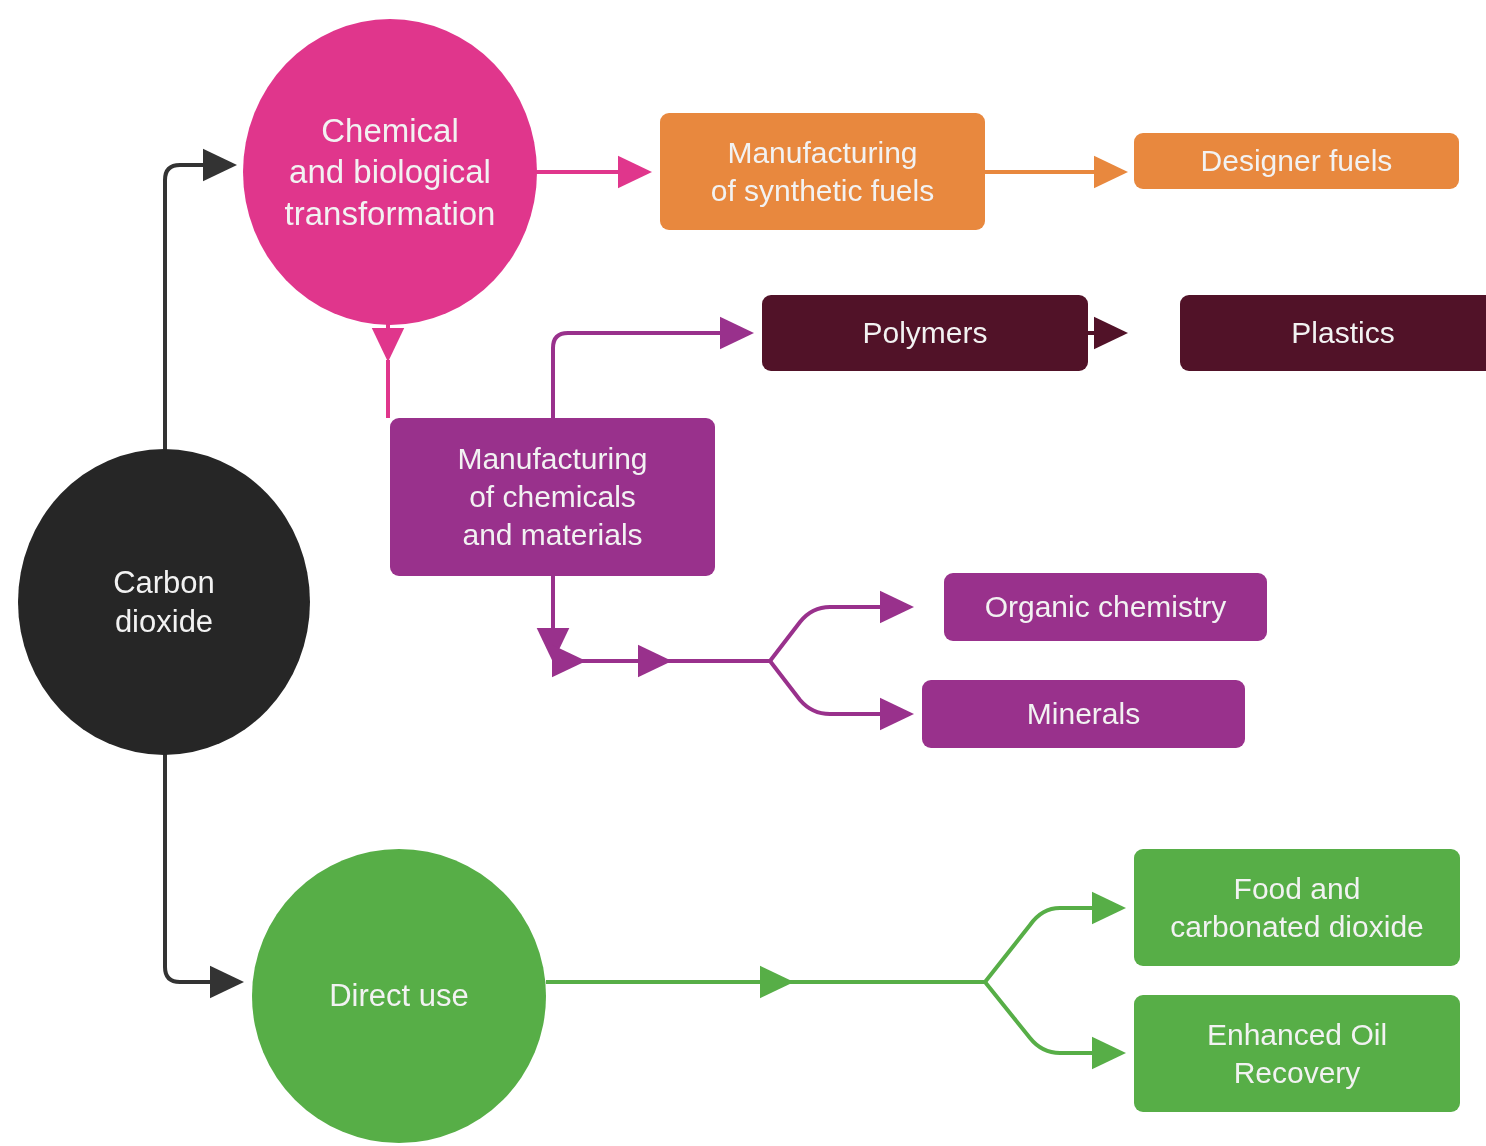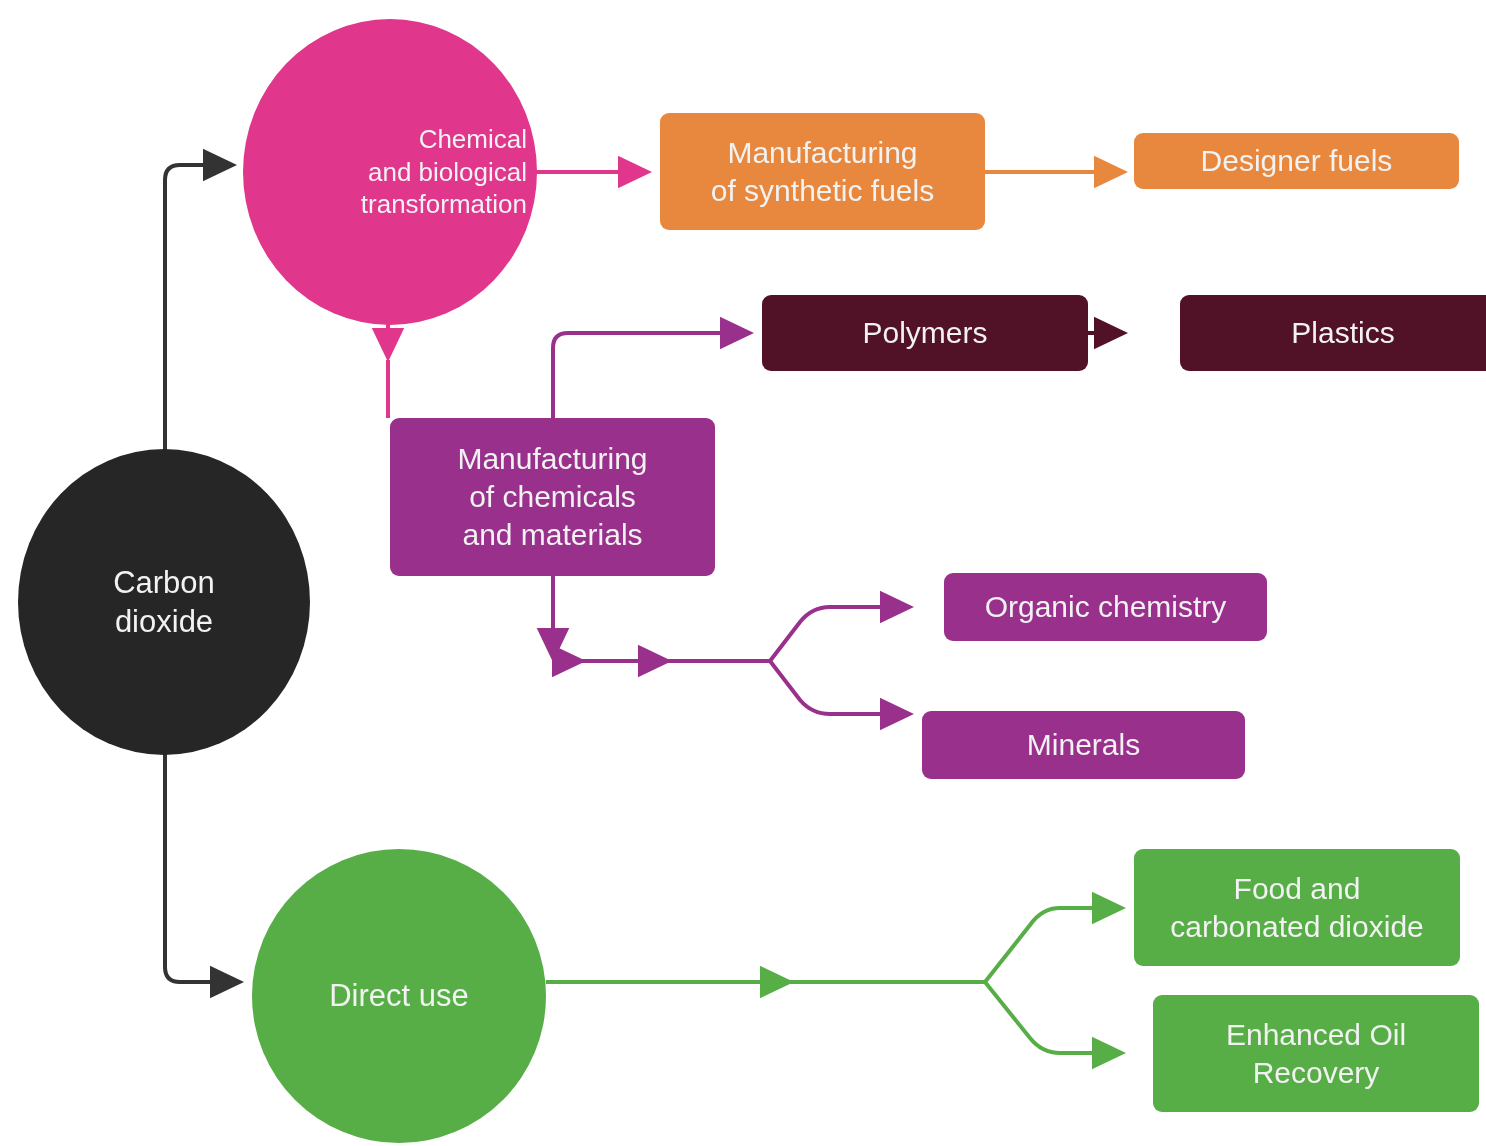--- a/index.html
+++ b/index.html
@@ -44,31 +44,31 @@
   }
   .circle {
     border-radius: 50%;
   }
   .box {
     border-radius: 9px;
   }
 
   
   .n-co2      { left: 18px;   top: 449px;  width: 292px; height: 306px; font-size: 31px; }
-  .n-chembio  { left: 243px;  top: 19px;   width: 294px; height: 306px; font-size: 26px; text-align: right; }
+  .n-chembio  { left: 243px;  top: 19px;   width: 294px; height: 306px; font-size: 33px; }
   .n-synfuel  { left: 660px;  top: 113px;  width: 325px; height: 117px; font-size: 30px; }
   .n-designer { left: 1134px; top: 133px;  width: 325px; height: 56px;  font-size: 30px; }
   .n-polymers { left: 762px;  top: 295px;  width: 326px; height: 76px;  font-size: 30px; }
   .n-plastics { left: 1180px; top: 295px;  width: 326px; height: 76px;  font-size: 30px; }
   .n-mfgchem  { left: 390px;  top: 418px;  width: 325px; height: 158px; font-size: 30px; }
   .n-organic  { left: 922px;  top: 573px;  width: 323px; height: 68px;  font-size: 30px; margin-left: 22px; }
-  .n-minerals { left: 922px;  top: 711px;  width: 323px; height: 68px;  font-size: 30px; }
+  .n-minerals { left: 922px;  top: 680px;  width: 323px; height: 68px;  font-size: 30px; }
   .n-direct   { left: 252px;  top: 849px;  width: 294px; height: 294px; font-size: 31px; }
   .n-food     { left: 1134px; top: 849px;  width: 326px; height: 117px; font-size: 30px; }
-  .n-eor      { left: 1134px; top: 995px;  width: 326px; height: 117px; font-size: 30px; margin-left: 19px; }
+  .n-eor      { left: 1134px; top: 995px;  width: 326px; height: 117px; font-size: 30px; }
 </style>
 </head>
 <body>
 
 <div id="canvas">
 
   <svg id="edges" viewBox="0 0 1486 1146">
     <defs>
       <marker id="ah-black" markerWidth="9" markerHeight="9" refX="7.6" refY="4.5" orient="auto" markerUnits="strokeWidth">
         <path d="M0,0.4 L8.6,4.5 L0,8.6 z" fill="#333333"></path>

